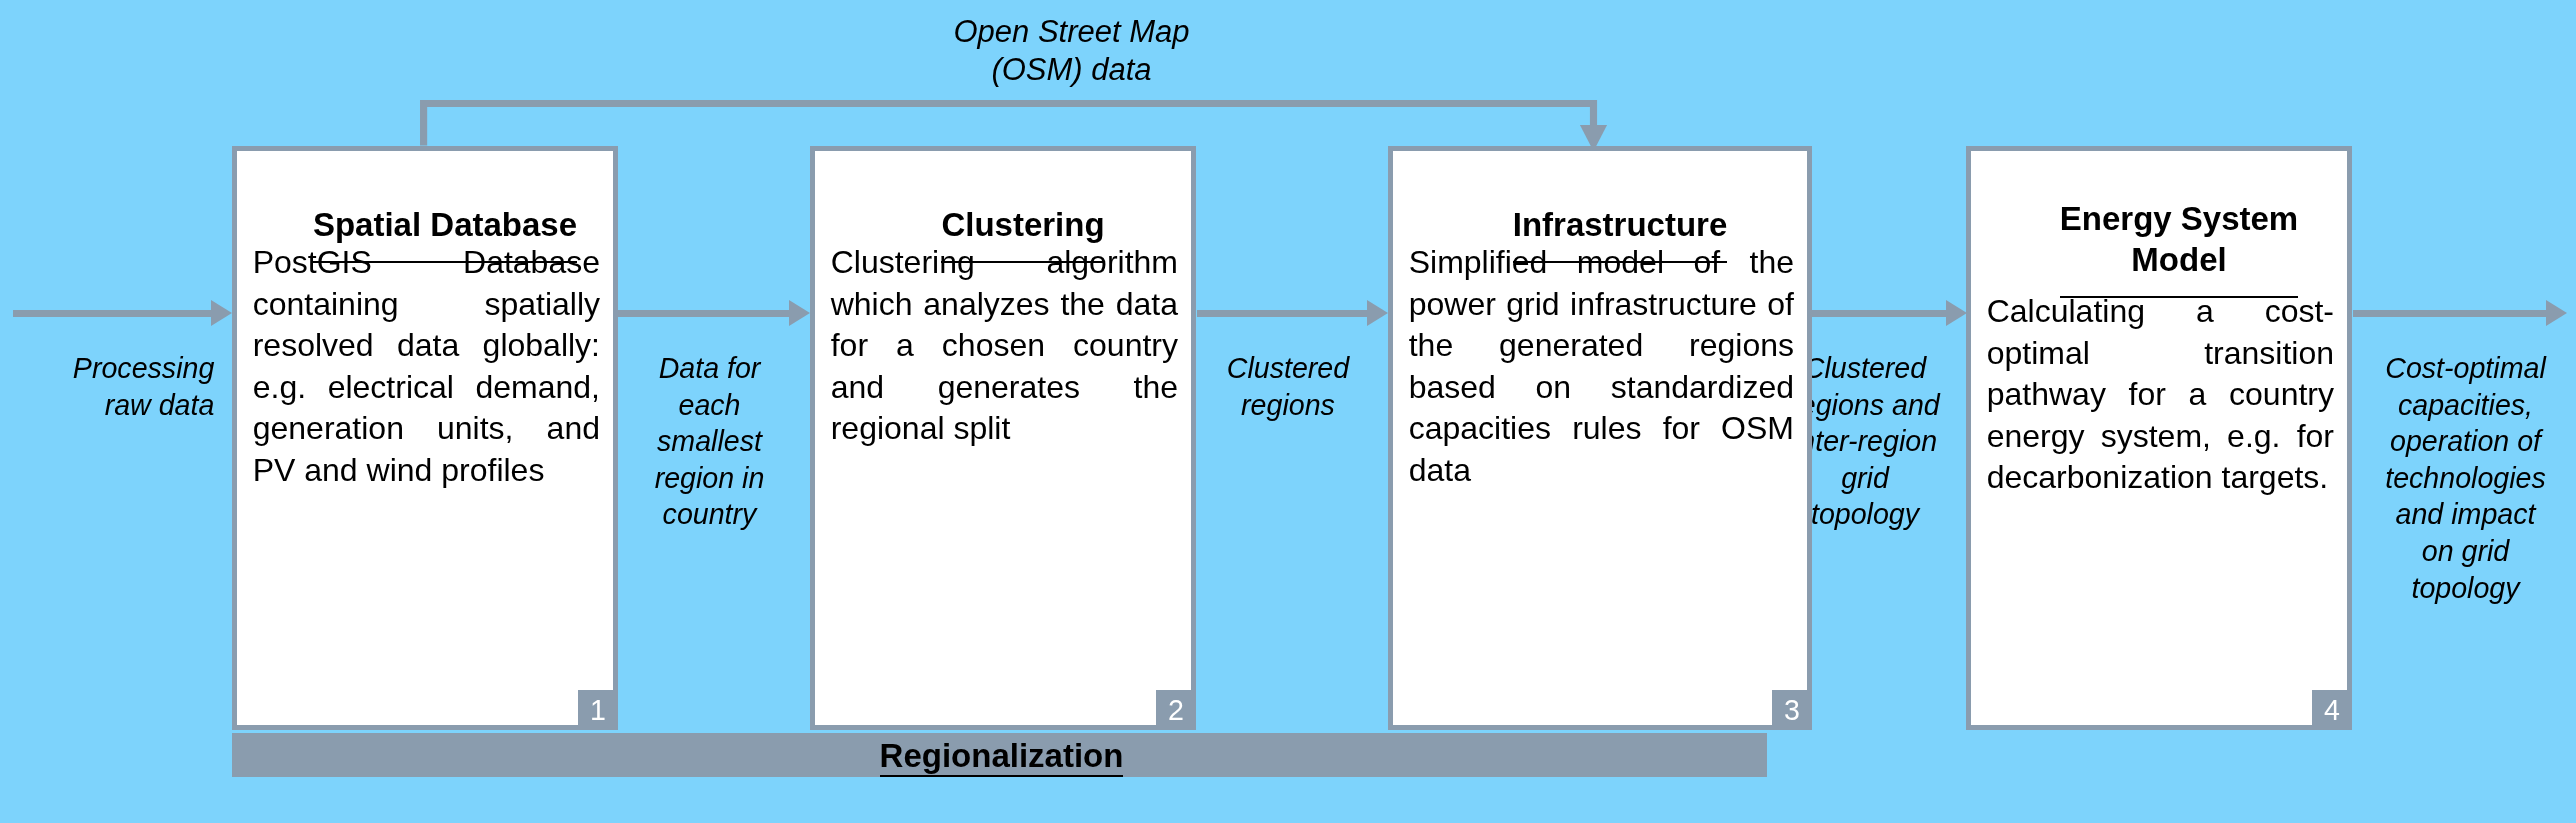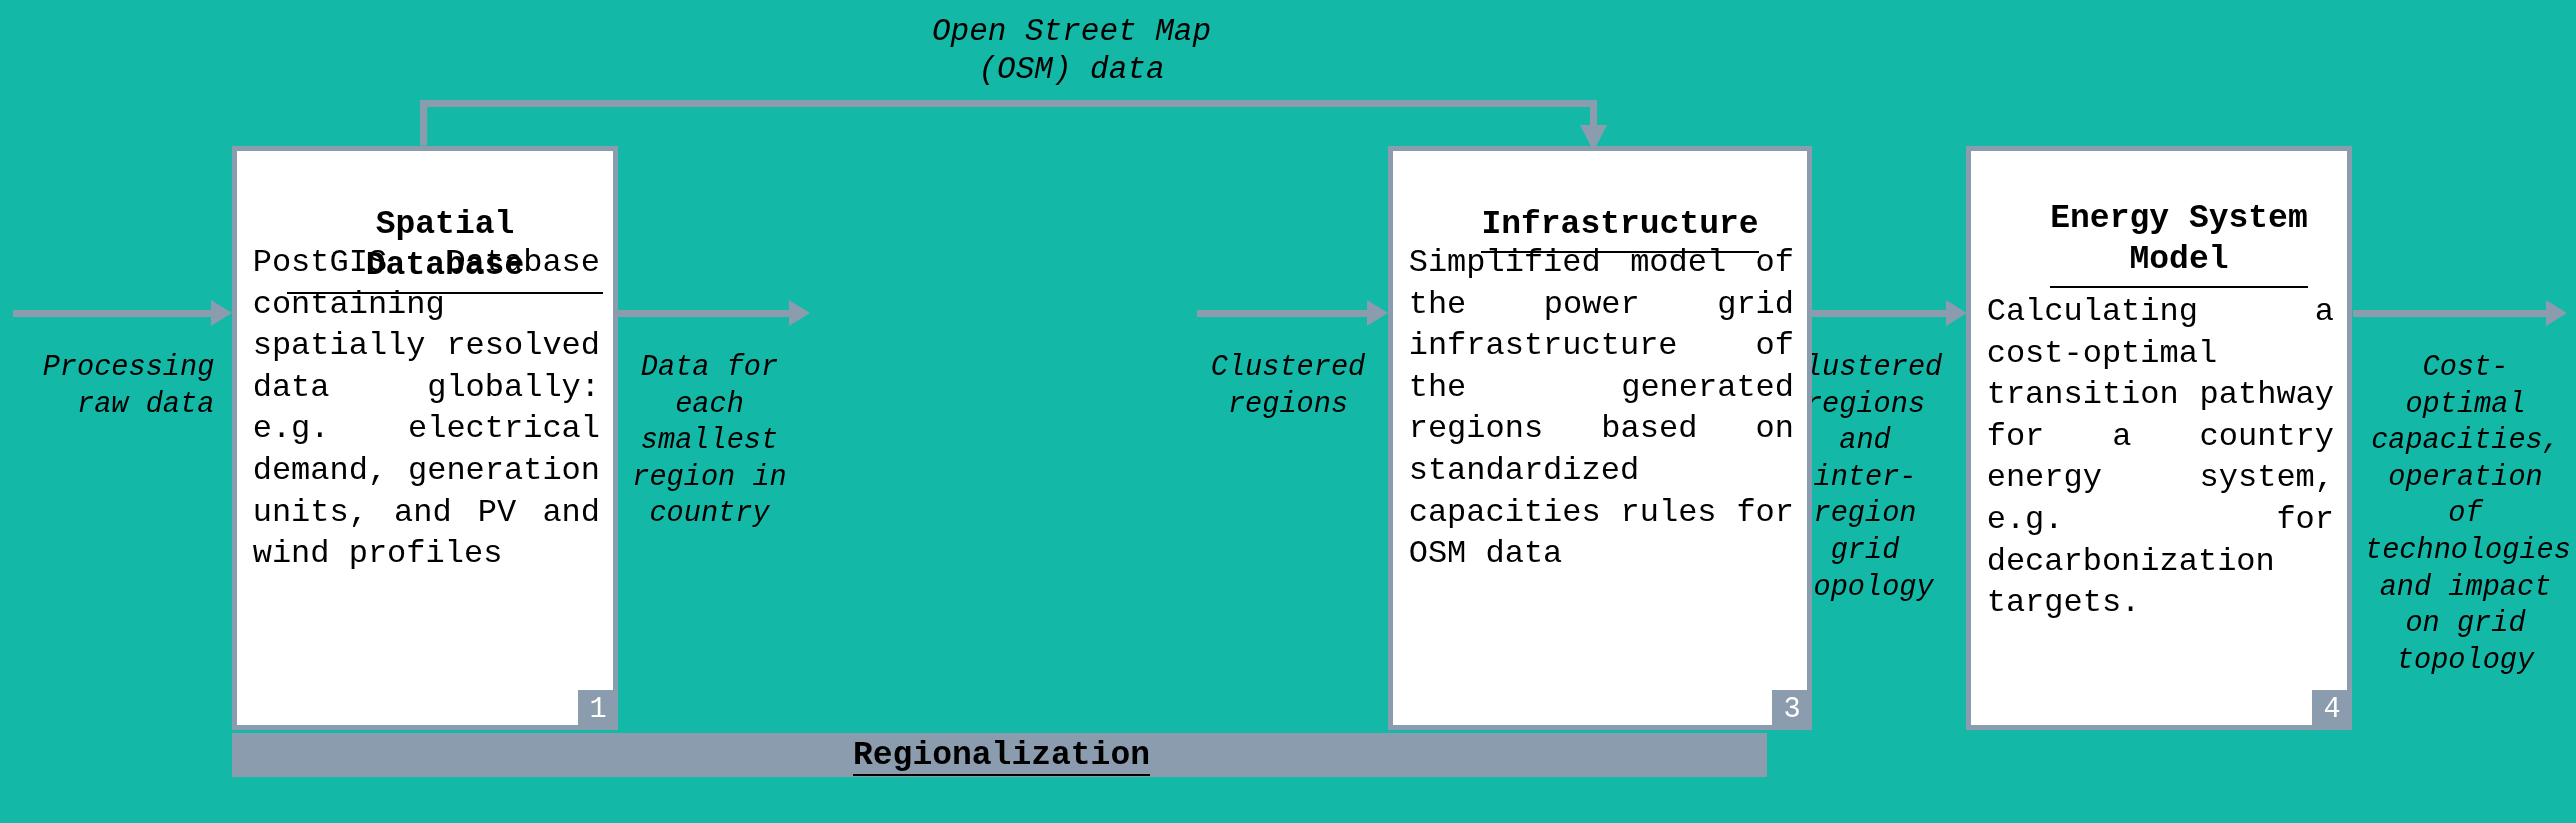--- a/index.html
+++ b/index.html
@@ -4,23 +4,23 @@
 <style>
   html, body {
     margin: 0;
     padding: 0;
     background: #ffffff;
   }
   #canvas {
     position: relative;
     width: 2576px;
     height: 823px;
-    background: #14b8a6;
+    background: #7dd3fc;
     overflow: hidden;
-    font-family: Liberation Mono, monospace;
+    font-family: Liberation Sans, sans-serif;
   }
 
   
   .osm-label {
     position: absolute;
     left: 800px;
     top: 13px;
     width: 543px;
     text-align: center;
     font-style: italic;
@@ -56,21 +56,21 @@
     top: 13px;
     text-align: center;
     font-weight: bold;
     font-size: 33px;
     line-height: 1.24;
     color: #000000;
     white-space: pre-line;
   }
   .pbox-title span {
     border-bottom: 2.1px solid #000;
-    padding-bottom: 5px;
+    padding-bottom: 15px;
     display: inline-block;
     margin-left: 40px;
   }
   .pbox-body {
     position: absolute;
     left: 15.7px;
     right: 13px;
     top: 91px;
     font-size: 32px;
     line-height: 1.30;
@@ -199,20 +199,27 @@
 topology</div>
 
   <div class="pbox" style="left:232px; width:386px;">
     <div class="pbox-title">
       <span>Spatial Database</span>
     </div>
     <div class="pbox-body">PostGIS Database containing spatially resolved data globally: e.g. electrical demand, generation units, and PV and wind profiles</div>
     <div class="pbox-badge">1</div>
   </div>
 
+  <div class="pbox" style="left:810px; width:386px;">
+    <div class="pbox-title">
+      <span>Clustering</span>
+    </div>
+    <div class="pbox-body">Clustering algorithm which analyzes the data for a chosen country and generates the regional split</div>
+    <div class="pbox-badge">2</div>
+  </div>
 
   <div class="pbox" style="left:1388px; width:424px;">
     <div class="pbox-title">
       <span>Infrastructure</span>
     </div>
     <div class="pbox-body">Simplified model of the power grid infrastructure of the generated regions based on standardized capacities rules for OSM data</div>
     <div class="pbox-badge">3</div>
   </div>
 
   <div class="pbox" style="left:1966px; width:386px;">

